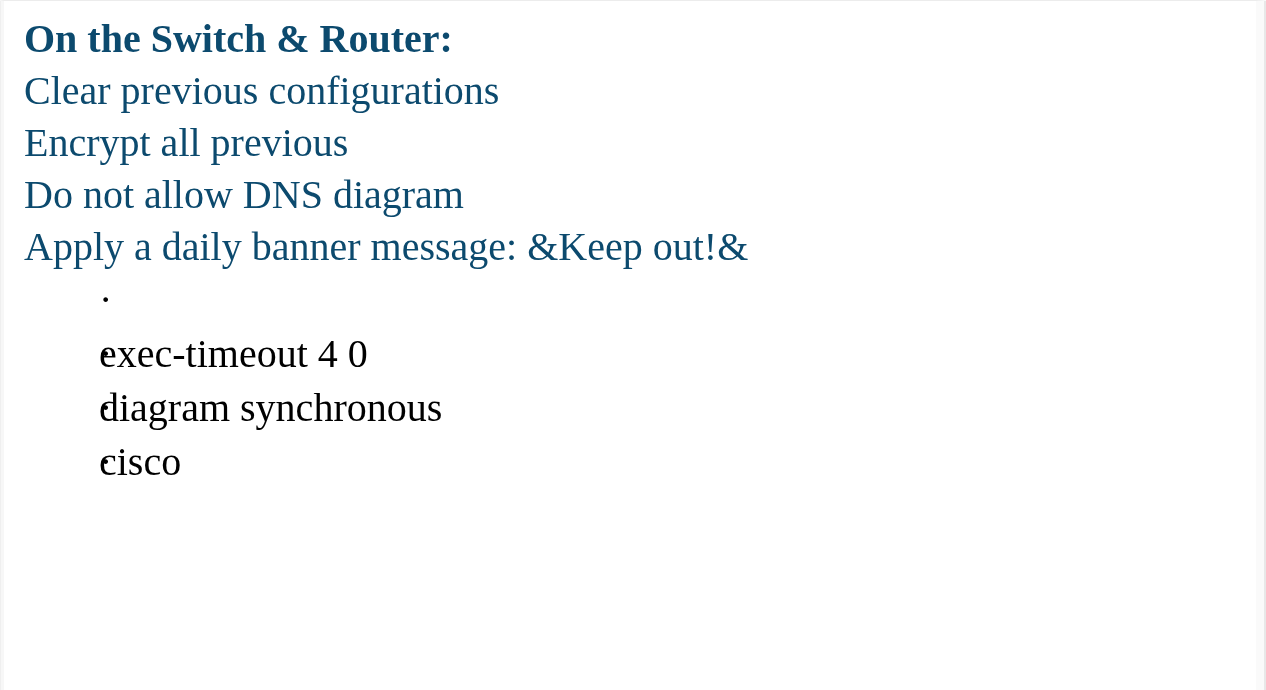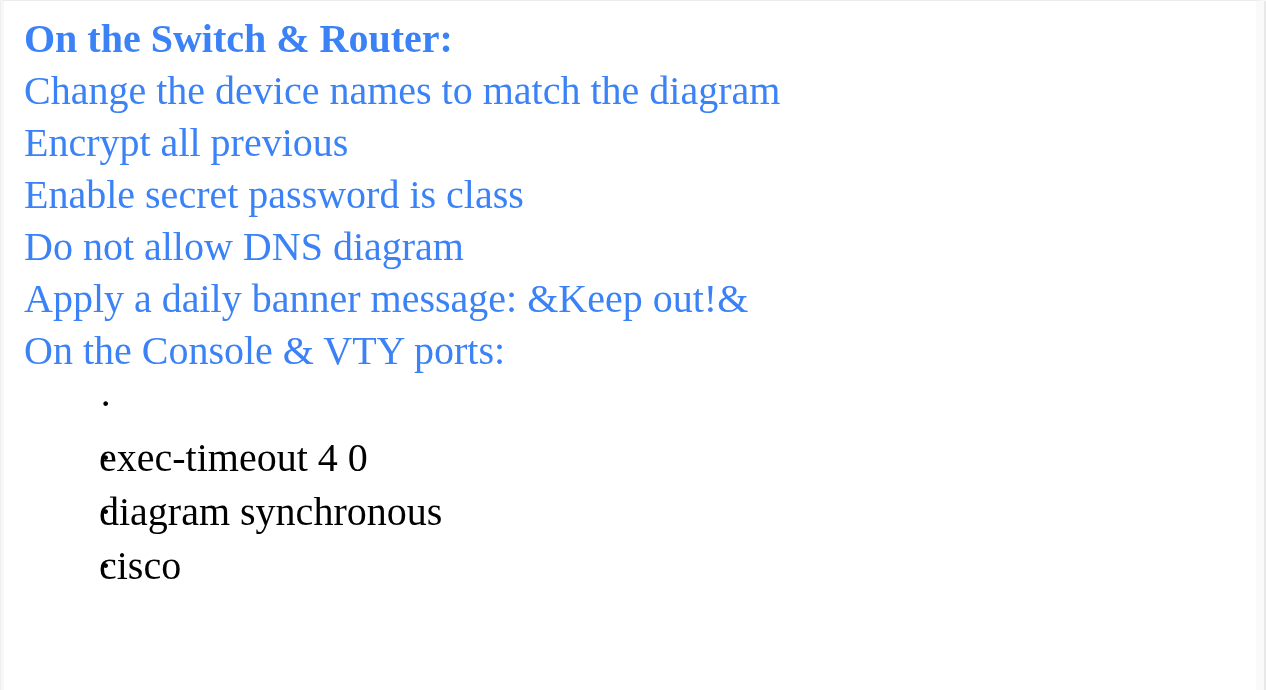--- a/index.html
+++ b/index.html
@@ -52,21 +52,21 @@
     left: 20px;
     top: 12px;
     width: 1200px;
   }
 
   .doc-line {
     font-size: 40px;
     line-height: 52px;
     white-space: pre;
     letter-spacing: 0px;
-    color: #3b82f6;
+    color: #0c4a6e;
   }
   .doc-line.heading {
     font-weight: bold;
   }
 
   .bullet-list {
     margin: 0;
     padding: 0;
     list-style: none;
   }
@@ -90,32 +90,30 @@
   }
 </style>
 </head>
 <body>
 
 <div id="page">
   <div id="doc-body">
 
     <div class="doc-line heading">On the Switch &amp; Router:</div>
 
+    <div class="doc-line">Clear previous configurations</div>
 
-    <div class="doc-line">Change the device names to match the diagram</div>
 
     <div class="doc-line">Encrypt all previous</div>
 
-    <div class="doc-line">Enable secret password is class</div>
 
     <div class="doc-line">Do not allow DNS diagram</div>
 
     <div class="doc-line">Apply a daily banner message: &amp;Keep out!&amp;</div>
 
-    <div class="doc-line">On the Console &amp; VTY ports:</div>
 
     <ul class="bullet-list">
       <li class="bullet-item">
         <span class="bullet-marker">·</span>
       </li>
       <li class="bullet-item">
         <span class="bullet-marker">·</span>
         <span class="bullet-text">exec-timeout 4 0</span>
       </li>
       <li class="bullet-item">

